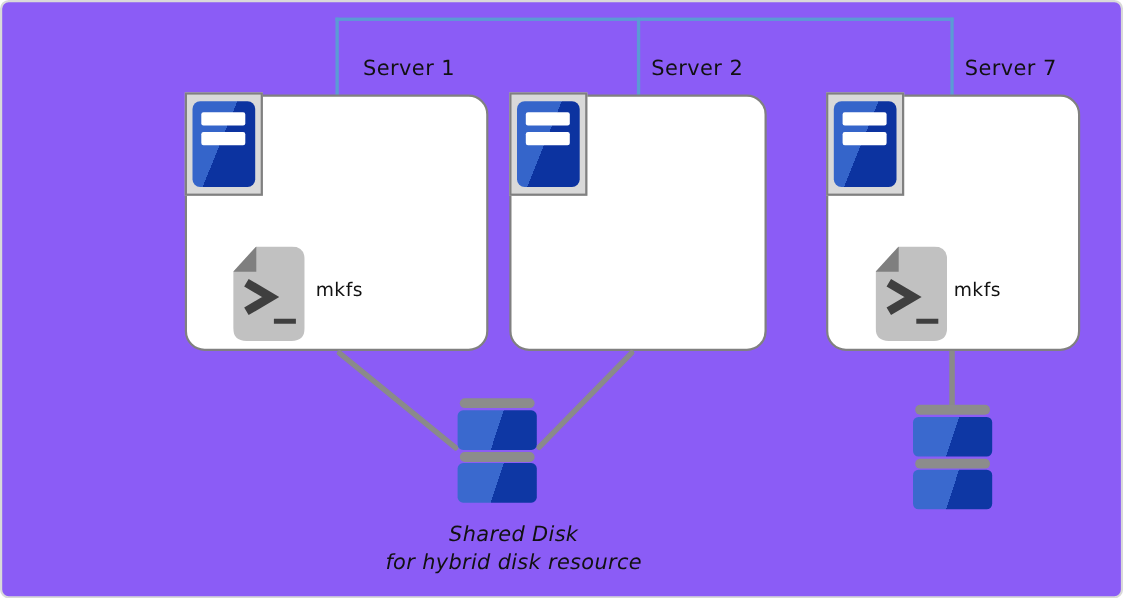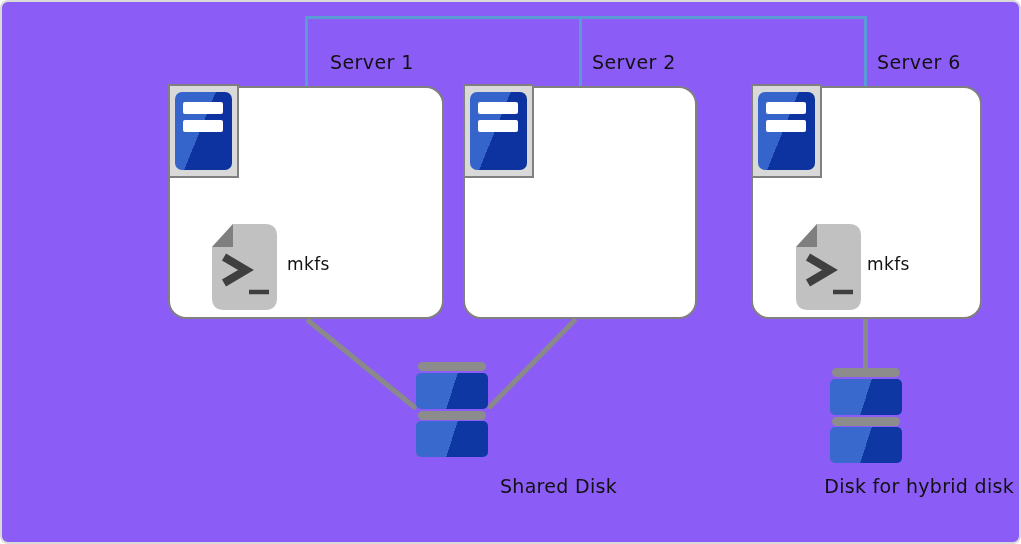--- a/index.html
+++ b/index.html
@@ -56,37 +56,37 @@
   .disk { position:absolute; width:72px; height:95px; }
   .disk-shared { left:414px; top:360px; }
   .disk-hybrid { left:828px; top:366px; }
   .cap { position:absolute; left:2px; width:68px; height:9px;
          border-radius:4.5px; background:#8c8c8c; }
   .dbody { position:absolute; left:0; width:72px; height:36px; border-radius:5px;
            background:linear-gradient(108deg,#3a69ce 50%,#0e37a4 50%); }
   .cap1 { top:0; } .body1 { top:11px; } .cap2 { top:49px; } .body2 { top:59px; }
 
   
-  .disk-label { position:absolute; top:472px; width:300px; text-align:right;
-                font-size:19px; line-height:25px; letter-spacing:0.3px; }
+  .disk-label { position:absolute; top:472px; width:300px; text-align:center;
+                font-size:19px; line-height:25px; letter-spacing:0.3px;font-style:italic; }
   .disk-label-left { left:315px; } .disk-label-right { left:712px; }
 </style>
 </head>
 <body>
 
 <div class="canvas">
 
   <div class="net net-h"></div>
   <div class="net net-v net-v1"></div>
   <div class="net net-v net-v2"></div>
   <div class="net net-v net-v3"></div>
 
   <div class="srv-label lbl-s1">Server 1</div>
   <div class="srv-label lbl-s2">Server 2</div>
-  <div class="srv-label lbl-s3">Server 6</div>
+  <div class="srv-label lbl-s3">Server 7</div>
 
   <div class="box box1"></div>
   <div class="box box2"></div>
   <div class="box box3"></div>
 
   <div class="srv-frame srv-f1">
     <div class="srv-body">
       <div class="srv-slot slot1"></div>
       <div class="srv-slot slot2"></div>
     </div>
@@ -133,18 +133,18 @@
 
   <div class="disk disk-hybrid">
     <div class="cap cap1"></div>
     <div class="dbody body1"></div>
     <div class="cap cap2"></div>
     <div class="dbody body2"></div>
   </div>
 
   <div class="disk-label disk-label-left">
     <div>Shared Disk</div>
+    <div>for hybrid disk resource</div>
   </div>
   <div class="disk-label disk-label-right">
-    <div>Disk for hybrid disk</div>
   </div>
 
 </div>
 
 </body></html>

